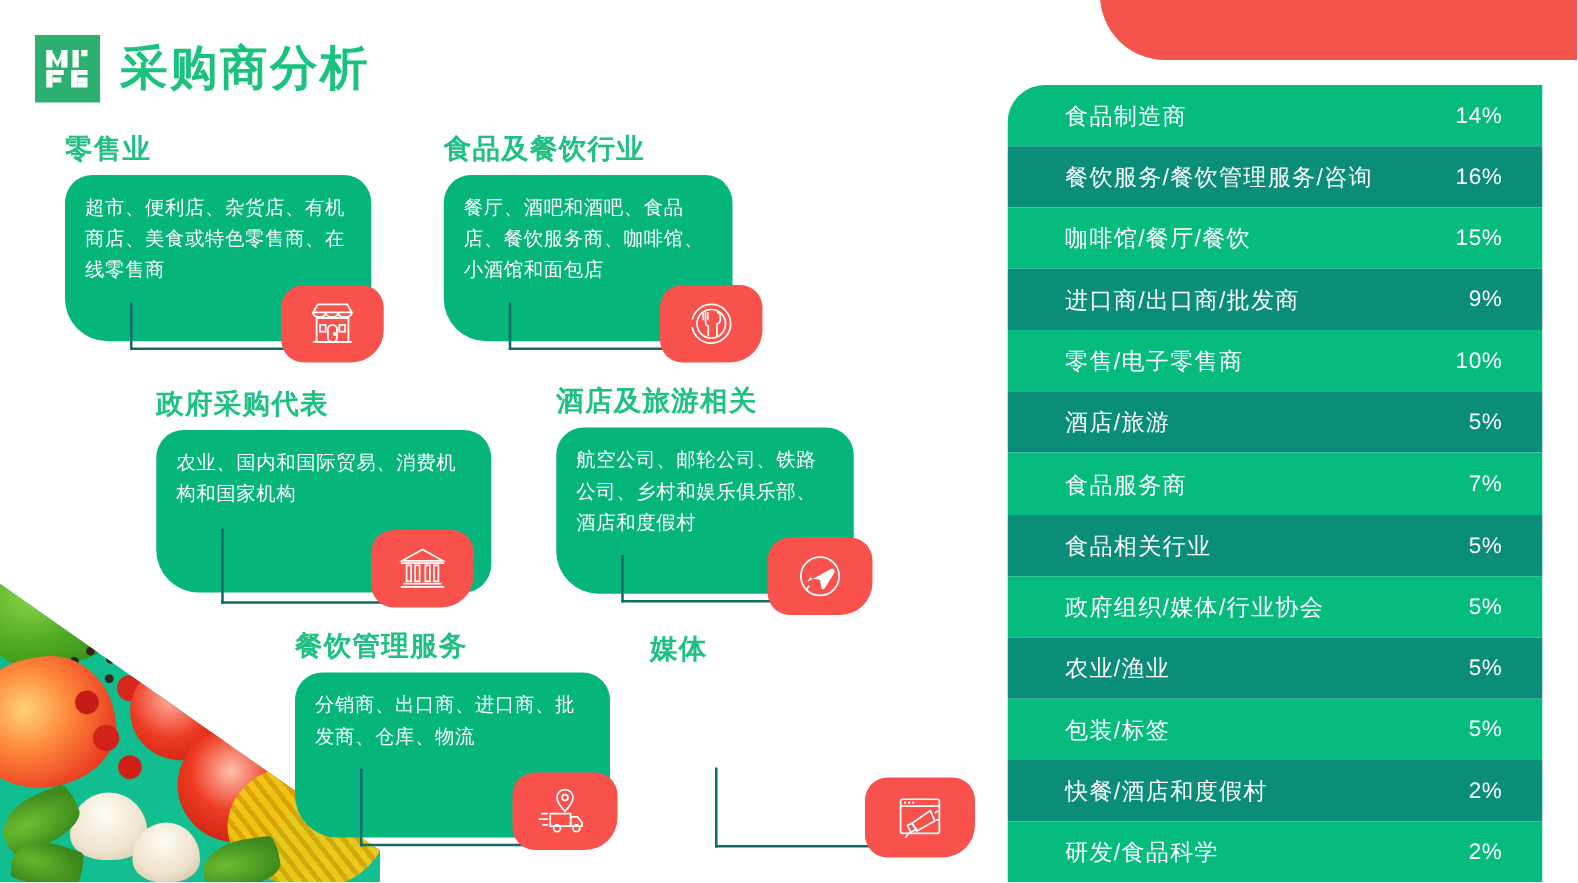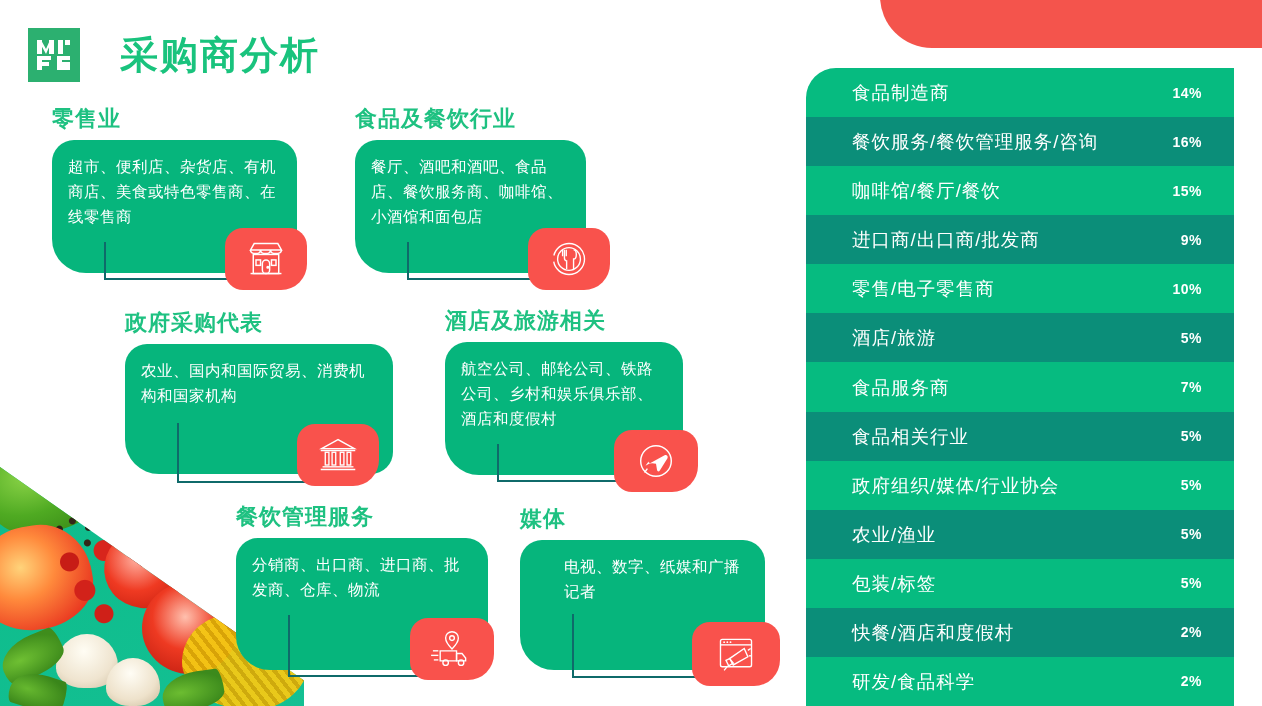--- a/index.html
+++ b/index.html
@@ -122,21 +122,21 @@
   
   .brand-logo {
     position: absolute; left: 28px; top: 28px;
     width: 52px; height: 54px;
     background: #2cb070;
     display: flex; align-items: center; justify-content: center;
   }
   .page-title {
     position: absolute; left: 96px; top: 28px;
     font-size: 38px; font-weight: 700; color: #19c37d;
-    letter-spacing: 2px; line-height: 54px; margin-left: 24px;
+    letter-spacing: 2px; line-height: 54px;
   }
 
   
   .card { position: absolute; }
   .card-title {
     font-size: 22px; font-weight: 700; color: #1ec181;
     letter-spacing: 1px; margin-bottom: 6px; white-space: nowrap;
   }
   .card-body {
     position: relative;
@@ -181,21 +181,21 @@
   }
   .stat-row {
     flex: 1 1 0;
     display: flex; align-items: center; justify-content: space-between;
     padding: 0 32px 0 46px;
     color: #ffffff;
   }
   .stat-row.odd  { background: #06bb80; }
   .stat-row.even { background: #0b8e79; }
   .stat-label { font-size: 18.5px; letter-spacing: 1px; white-space: nowrap; }
-  .stat-value { font-size: 14px; font-weight: 700; letter-spacing: .5px; }
+  .stat-value { font-size: 18px; font-weight: 400; letter-spacing: .5px; }
 </style>
 </head>
 <body>
 
 <div id="slide">
 
   <div class="veg-wrap">
     <div class="veg v-pepper-green"></div>
     <div class="veg v-pepper-green2"></div>
     <div class="veg v-herb"></div>
@@ -328,23 +328,20 @@
       <circle cx="18" cy="37" r="3"></circle>
       <circle cx="35" cy="37" r="3"></circle>
       <line x1="4" y1="24" x2="10" y2="24"></line>
       <line x1="2" y1="29" x2="10" y2="29"></line>
       <line x1="5" y1="34" x2="10" y2="34"></line>
     </svg>
   </div>
 
   <div class="card" style="left:520px; top:504px; width:250px;">
     <div class="card-title">媒体</div>
-    <div class="card-body indented" style="width:245px; padding-bottom:66px;">
-      <span>电视、数字、纸媒和广播记者</span>
-    </div>
     <div class="conn-v" style="left:52px; top:110px; height:64px;"></div>
     <div class="conn-h" style="left:52px; top:172px; width:138px;"></div>
   </div>
   <div class="icon-tile" style="left:692px; top:622px; width:88px; height:64px;">
     <svg width="48" height="42" viewBox="0 0 50 46" fill="none" stroke="#ffffff" stroke-width="1.5">
       <rect x="8" y="7" width="34" height="30" rx="2"></rect>
       <line x1="8" y1="13" x2="42" y2="13"></line>
       <circle cx="12" cy="10" r="1" fill="#ffffff" stroke="none"></circle>
       <circle cx="15.5" cy="10" r="1" fill="#ffffff" stroke="none"></circle>
       <circle cx="19" cy="10" r="1" fill="#ffffff" stroke="none"></circle>

